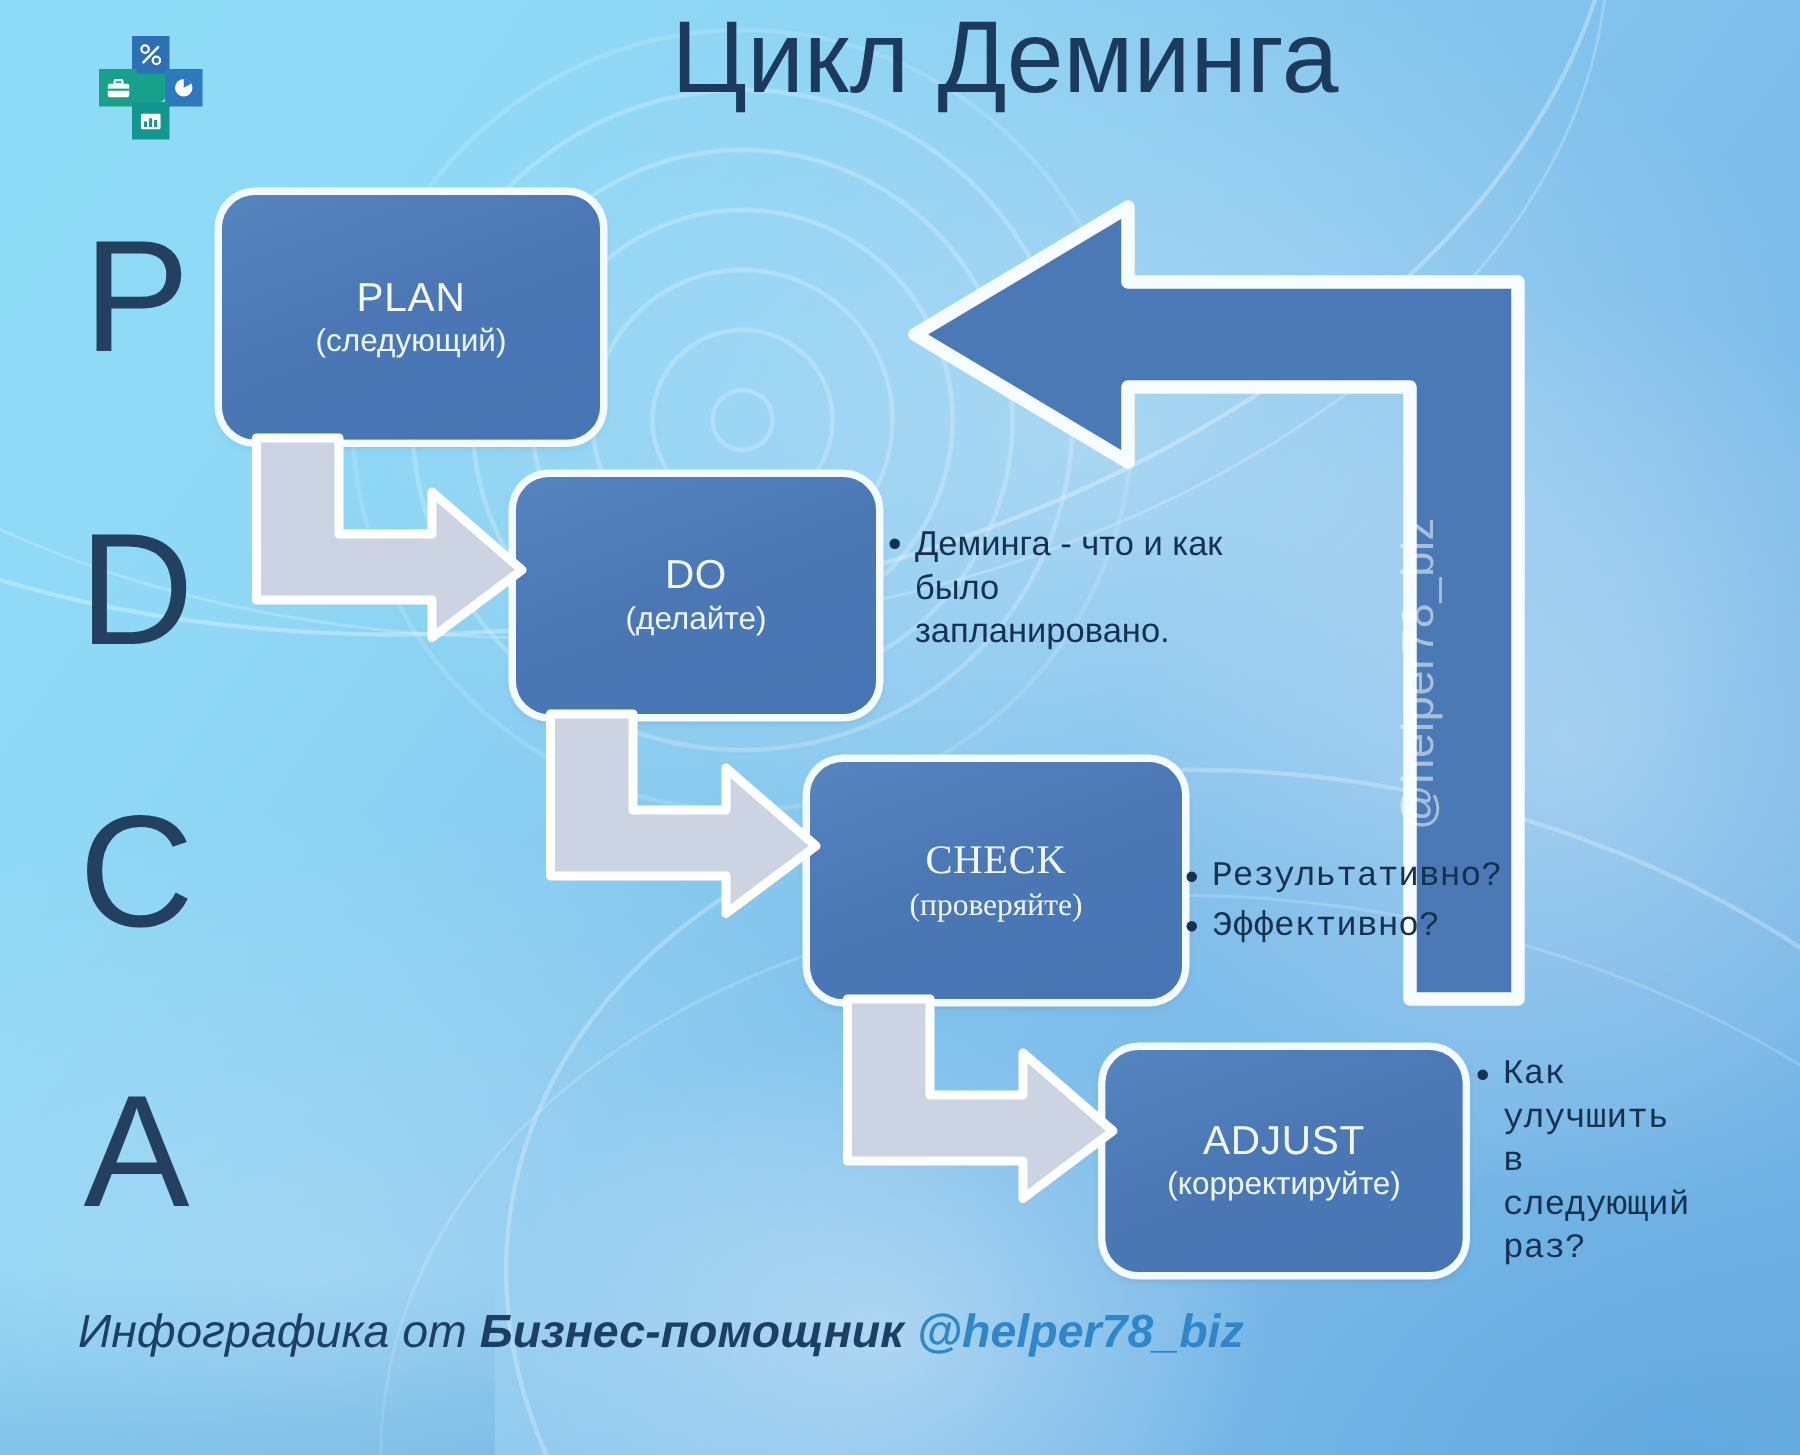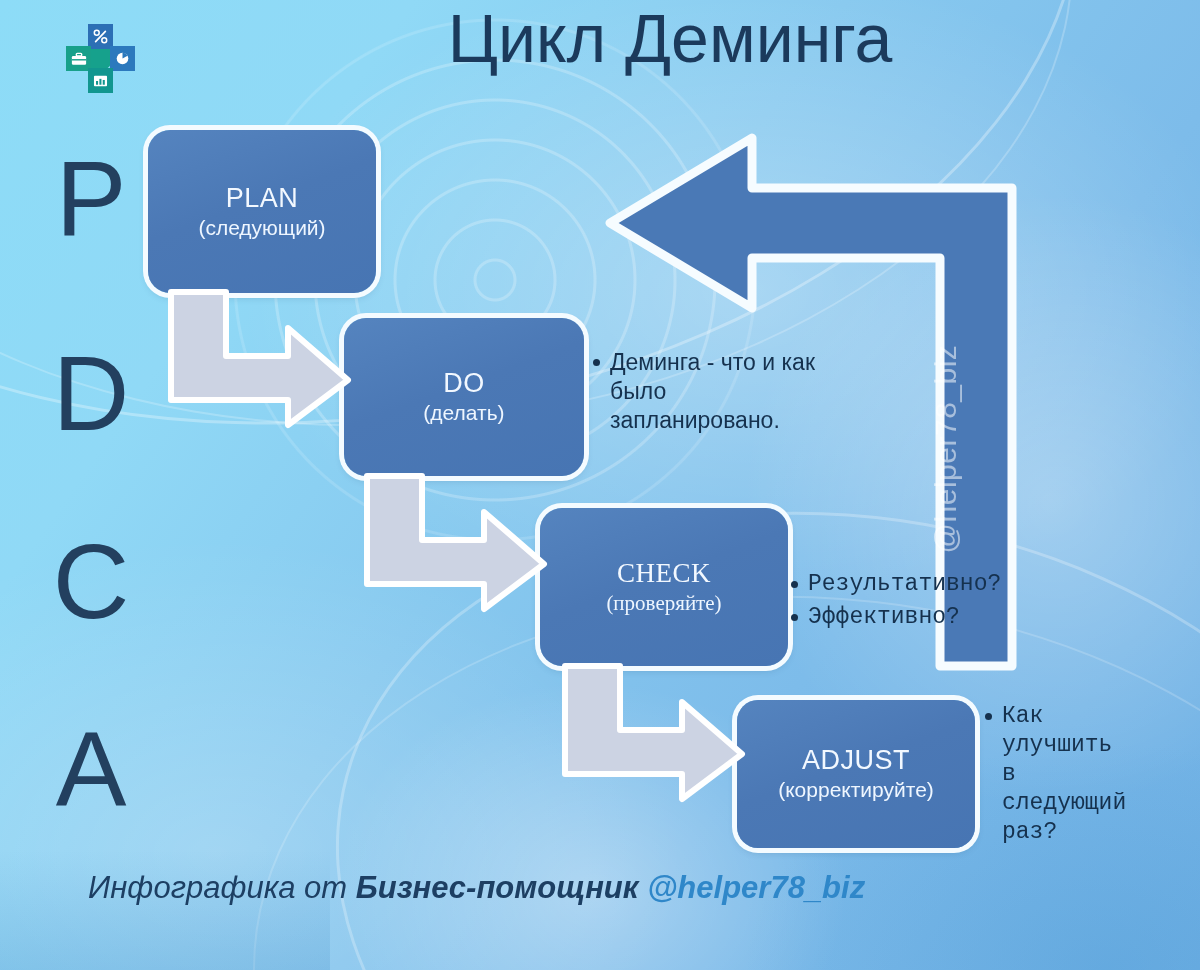--- a/index.html
+++ b/index.html
@@ -181,24 +181,24 @@
     letter-spacing: 0.5px;
     line-height: 1.15;
     margin-bottom: 2px;
     color: #f2f8ff;
   }
   .pbox .rus {
     font-size: 21px;
     line-height: 1.15;
     color: #eef6ff;
   }
-  .box-plan   { left: 148px; top: 130px; width: 228px; height: 163px; }
+  .box-plan   { left: 148px; top: 130px; width: 252px; height: 163px; }
   .box-do     { left: 344px; top: 318px; width: 240px; height: 158px; }
   .box-check  { left: 540px; top: 508px; width: 248px; height: 158px; font-family: Liberation Serif, serif; }
-  .box-adjust { left: 737px; top: 700px; width: 238px; height: 148px; border-radius: 21px; }
+  .box-adjust { left: 737px; top: 700px; width: 238px; height: 148px; }
 
   
   .bullets {
     position: absolute;
     color: #15314e;
     font-size: 23px;
     line-height: 1.26;
   }
   .bullets ul {
     margin: 0;
@@ -249,21 +249,20 @@
 
   
   .footer {
     position: absolute;
     left: 52px;
     top: 870px;
     font-size: 31px;
     font-style: italic;
     color: #1d3f63;
     white-space: nowrap;
-    margin-left: 36px;
   }
   .footer .strong { font-weight: bold; }
   .footer .handle { color: #2f87c9; font-weight: bold; }
 </style>
 </head>
 <body>
 
 <div id="canvas">
 
   <div class="bg-sweep-a"></div>
@@ -328,21 +327,21 @@
                L 142 190 Z" fill="#4a79b6" stroke="#f6fcff" stroke-width="9" stroke-linejoin="round"></path>
     </svg>
   </div>
 
   <div class="pbox box-plan">
     <div class="eng">PLAN</div>
     <div class="rus">(следующий)</div>
   </div>
   <div class="pbox box-do">
     <div class="eng">DO</div>
-    <div class="rus">(делать)</div>
+    <div class="rus">(делайте)</div>
   </div>
   <div class="pbox box-check">
     <div class="eng">CHECK</div>
     <div class="rus">(проверяйте)</div>
   </div>
   <div class="pbox box-adjust">
     <div class="eng">ADJUST</div>
     <div class="rus">(корректируйте)</div>
   </div>
 

